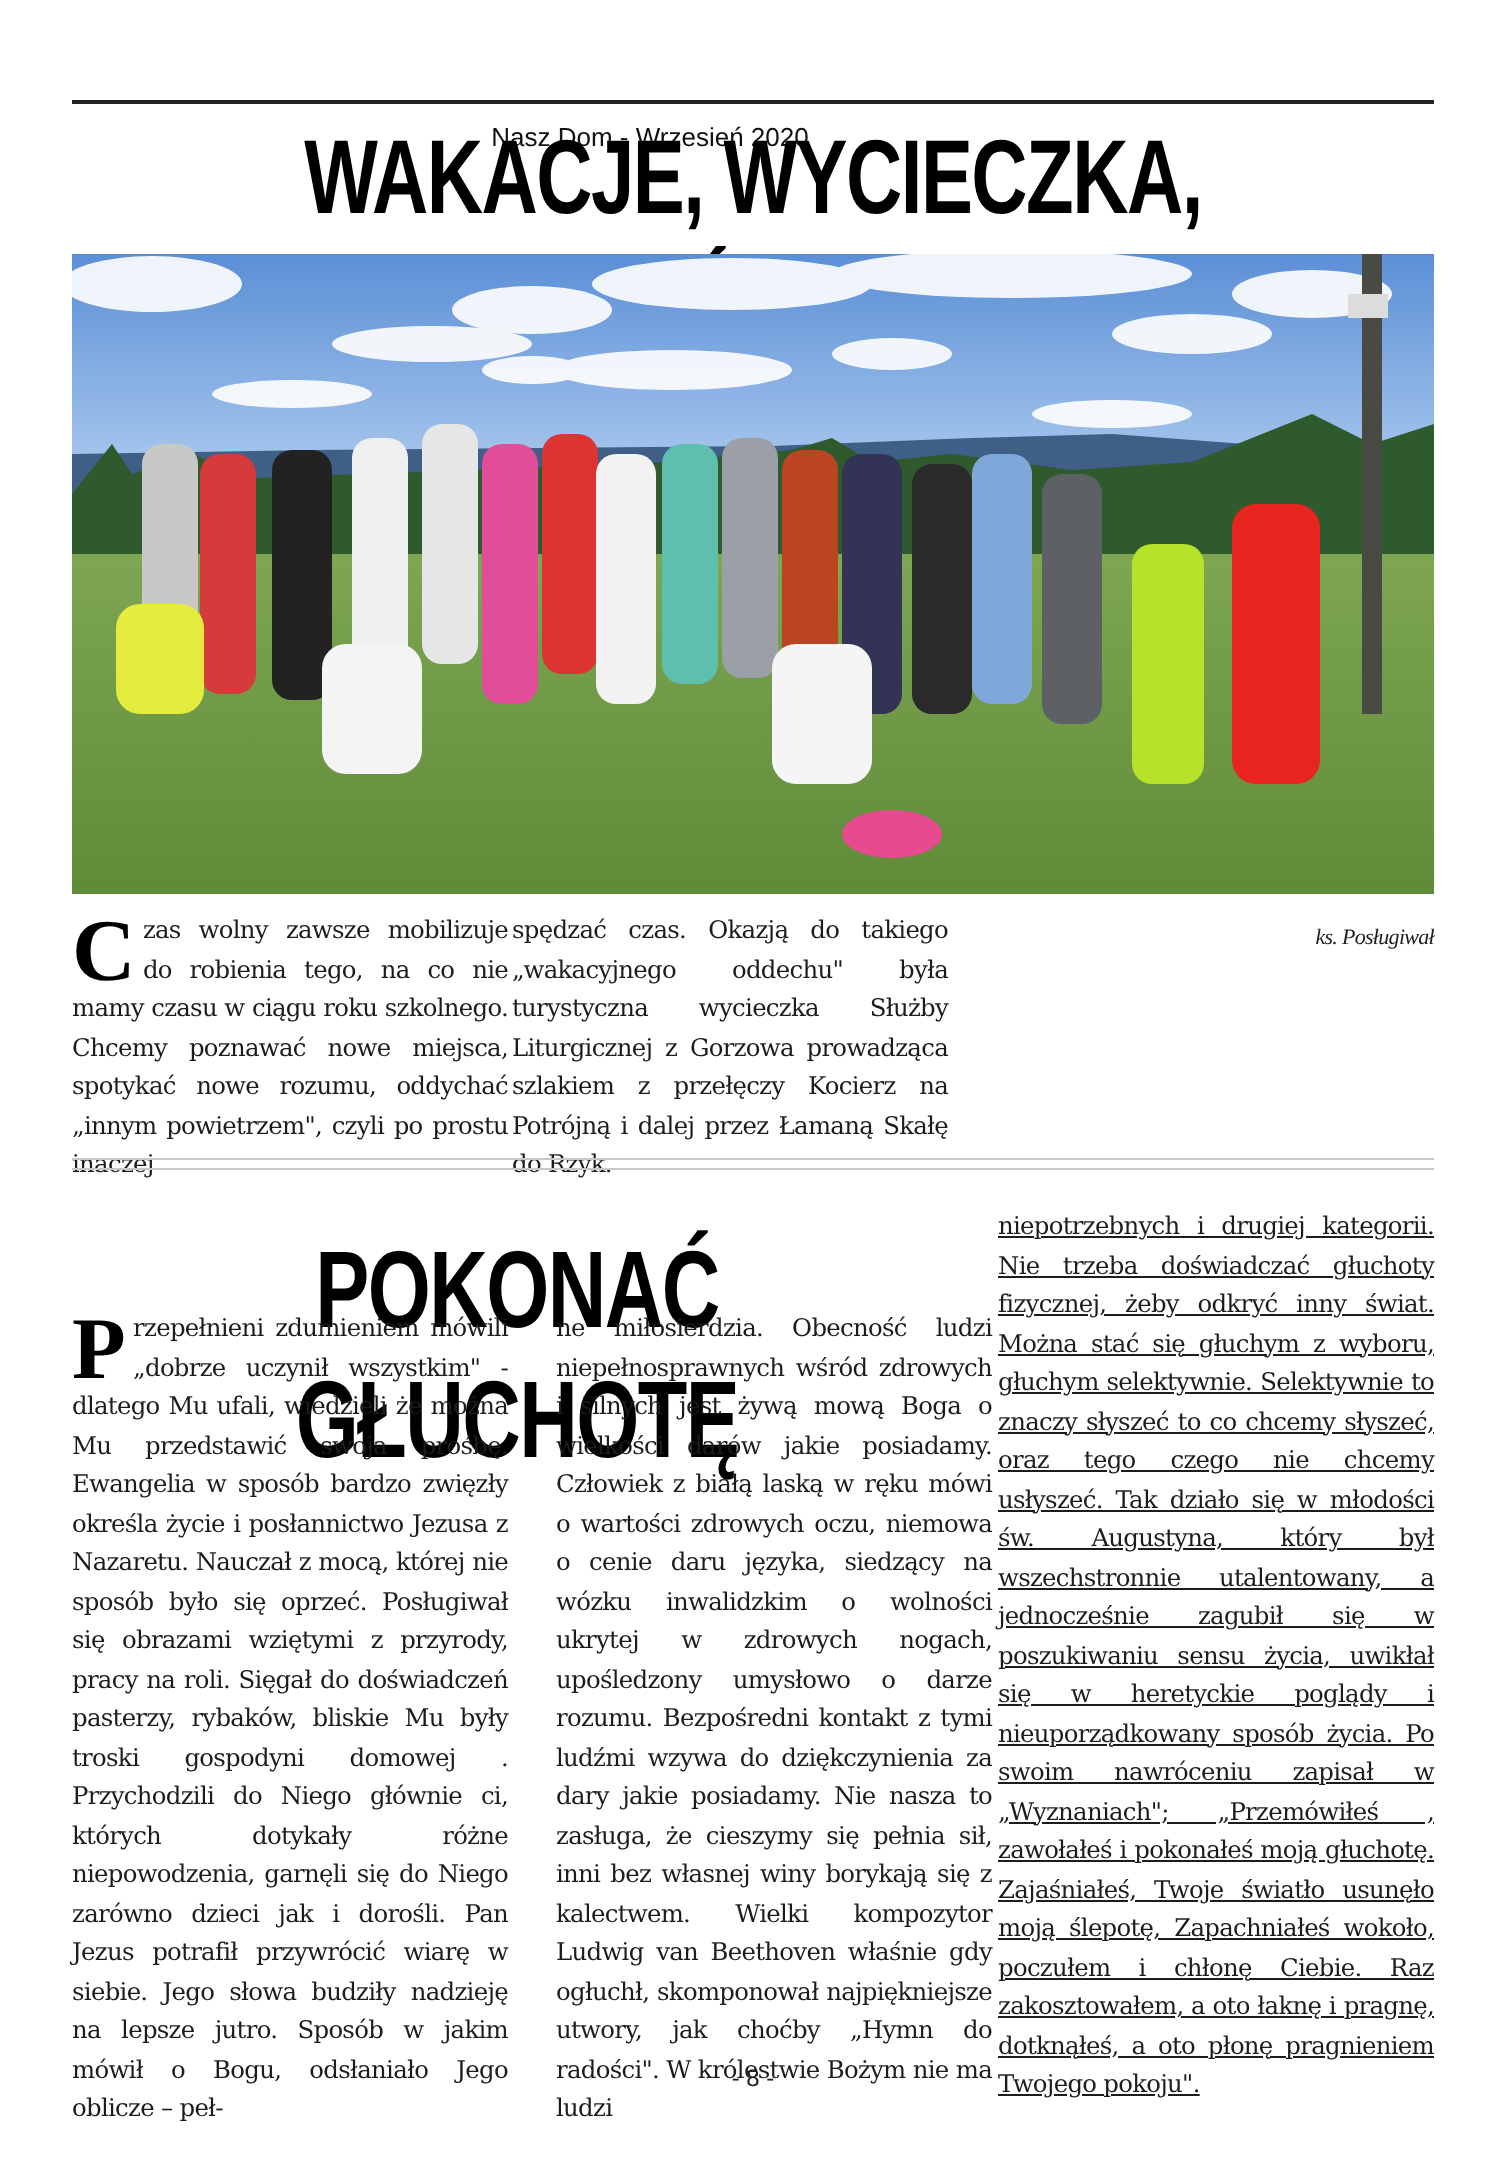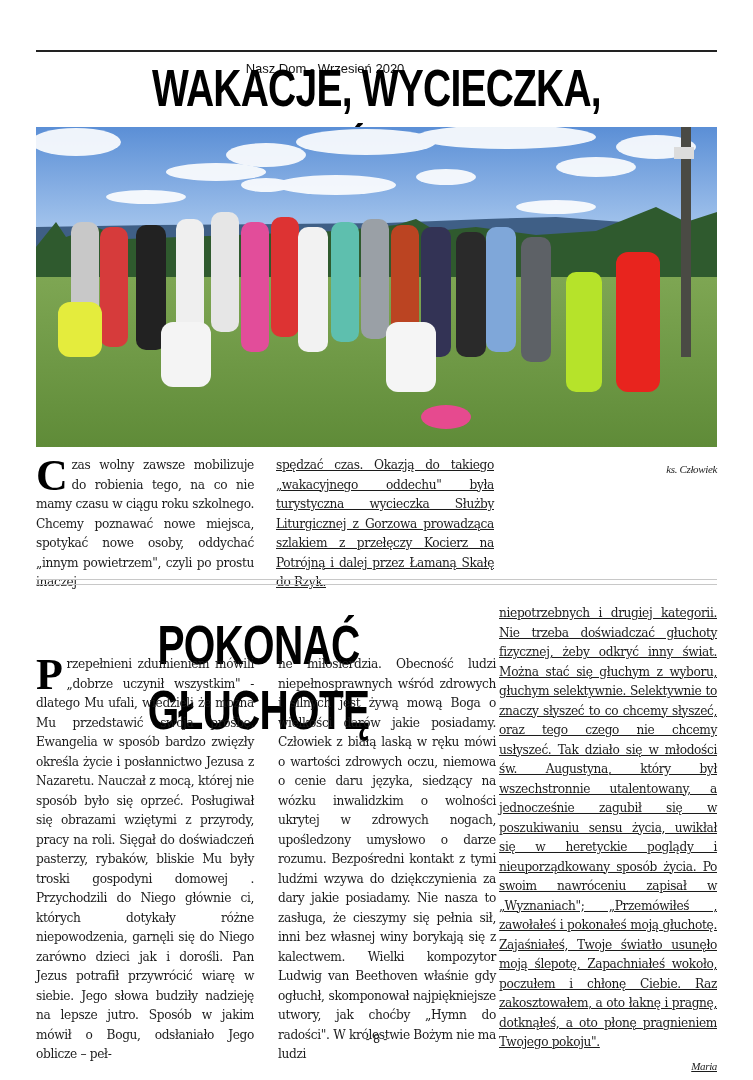--- a/index.html
+++ b/index.html
@@ -39,21 +39,21 @@
     .dropcap {
       float: left; font-size: 44px; line-height: 36px; margin: 2px 4px 0 0;
       font-family: "Liberation Serif", serif; font-weight: 700; color: #000;
     }
     .signature {
       font-style: italic; text-align: right; font-size: 11px; margin-top: 4px;
       font-family: "Liberation Serif", serif;
     }
 
     .col1-a { left: 36px; top: 456px; width: 218px; }
-    .col2-a { left: 276px; top: 456px; width: 218px; text-decoration: underline; }
+    .col2-a { left: 256px; top: 456px; width: 218px; }
     .col3-a { left: 499px; top: 456px; width: 218px; }
 
     .sep-rule { position: absolute; left: 36px; width: 681px; height: 1px; background: #c8c8c8; }
     #sep1 { top: 579px; }
     #sep2 { top: 584px; }
 
     #h2 {
       left: 36px; width: 445px; top: 592px; height: 62px; font-size: 52px; line-height: 62px;
       text-align: center;
       margin-top: 24px;
@@ -130,39 +130,38 @@
       <rect x="22" y="175" width="44" height="55" rx="12" fill="#e4ec3d"></rect>
       <rect x="125" y="195" width="50" height="65" rx="12" fill="#f4f4f4"></rect>
       <rect x="350" y="195" width="50" height="70" rx="12" fill="#f5f5f5"></rect>
       <ellipse cx="410" cy="290" rx="25" ry="12" fill="#e64a8f"></ellipse>
     </g>
   </svg>
 </div>
 
 <div class="article-text col1-a">
   <span class="dropcap">C</span>
-    <p>zas wolny zawsze mobilizuje do robienia tego, na co nie mamy czasu w ciągu roku szkolnego. Chcemy poznawać nowe miejsca, spotykać nowe osoby, oddychać „innym powietrzem", czyli po prostu inaczej</p>
+    <p>zas wolny zawsze mobilizuje do robienia tego, na co nie mamy czasu w ciągu roku szkolnego. Chcemy poznawać nowe miejsca, spotykać nowe rozumu, oddychać „innym powietrzem", czyli po prostu inaczej</p>
 </div>
 <div class="article-text col2-a">
   <p>spędzać czas. Okazją do takiego „wakacyjnego oddechu" była turystyczna wycieczka Służby Liturgicznej z Gorzowa prowadząca szlakiem z przełęczy Kocierz na Potrójną i dalej przez Łamaną Skałę do Rzyk.</p>
 </div>
 <div class="article-text col3-a">
-  <div class="signature">ks. Człowiek</div>
+  <div class="signature">ks. Posługiwał</div>
 </div>
 
 <div class="sep-rule" id="sep1"></div>
 <div class="sep-rule" id="sep2"></div>
 
 <div class="headline" id="h2"><span>POKONAĆ GŁUCHOTĘ</span></div>
 
 <div class="article-text col1-b">
   <span class="dropcap">P</span>
     <p>rzepełnieni zdumieniem mówili „dobrze uczynił wszystkim" - dlatego Mu ufali, wiedzieli że można Mu przedstawić swoja prośbę. Ewangelia w sposób bardzo zwięzły określa życie i posłannictwo Jezusa z Nazaretu.  Nauczał z mocą, której nie sposób było się oprzeć. Posługiwał się obrazami wziętymi z przyrody, pracy na roli. Sięgał do doświadczeń pasterzy, rybaków, bliskie Mu były troski gospodyni domowej . Przychodzili do Niego głównie ci, których dotykały różne niepowodzenia, garnęli się do Niego zarówno dzieci jak i dorośli. Pan Jezus potrafił przywrócić wiarę w siebie. Jego słowa budziły nadzieję na lepsze jutro. Sposób w jakim mówił o Bogu, odsłaniało Jego oblicze – peł-</p>
 </div>
 <div class="article-text col2-b">
   <p>ne miłosierdzia. Obecność ludzi niepełnosprawnych wśród zdrowych i silnych jest żywą mową Boga o wielkości darów jakie posiadamy. Człowiek z białą laską w ręku mówi o wartości zdrowych oczu, niemowa o cenie daru języka, siedzący na wózku inwalidzkim o wolności ukrytej w zdrowych nogach, upośledzony umysłowo o darze rozumu. Bezpośredni kontakt z tymi ludźmi wzywa do dziękczynienia za dary jakie posiadamy. Nie nasza to zasługa, że cieszymy się pełnia sił, inni bez własnej winy borykają się z kalectwem. Wielki kompozytor Ludwig van Beethoven właśnie gdy ogłuchł, skomponował najpiękniejsze utwory, jak choćby „Hymn do radości". W królestwie Bożym nie ma ludzi</p>
 </div>
 <div class="article-text col3-b">
   <p>niepotrzebnych i drugiej kategorii. Nie trzeba doświadczać głuchoty fizycznej, żeby odkryć inny świat. Można stać się głuchym z wyboru, głuchym selektywnie. Selektywnie to znaczy słyszeć to co chcemy słyszeć, oraz tego czego nie chcemy usłyszeć. Tak działo się w młodości św. Augustyna, który był wszechstronnie utalentowany, a jednocześnie zagubił się w poszukiwaniu sensu życia, uwikłał się w heretyckie poglądy i nieuporządkowany sposób życia. Po swoim nawróceniu zapisał w „Wyznaniach"; „Przemówiłeś , zawołałeś i pokonałeś moją głuchotę. Zajaśniałeś, Twoje światło usunęło moją ślepotę, Zapachniałeś wokoło, poczułem i chłonę Ciebie. Raz zakosztowałem, a oto łaknę i pragnę, dotknąłeś, a oto płonę pragnieniem Twojego pokoju".</p>
-  <div class="signature">Maria</div>
 </div>
 
 <div class="page-number">- 8 -</div>
 
 </body></html>

